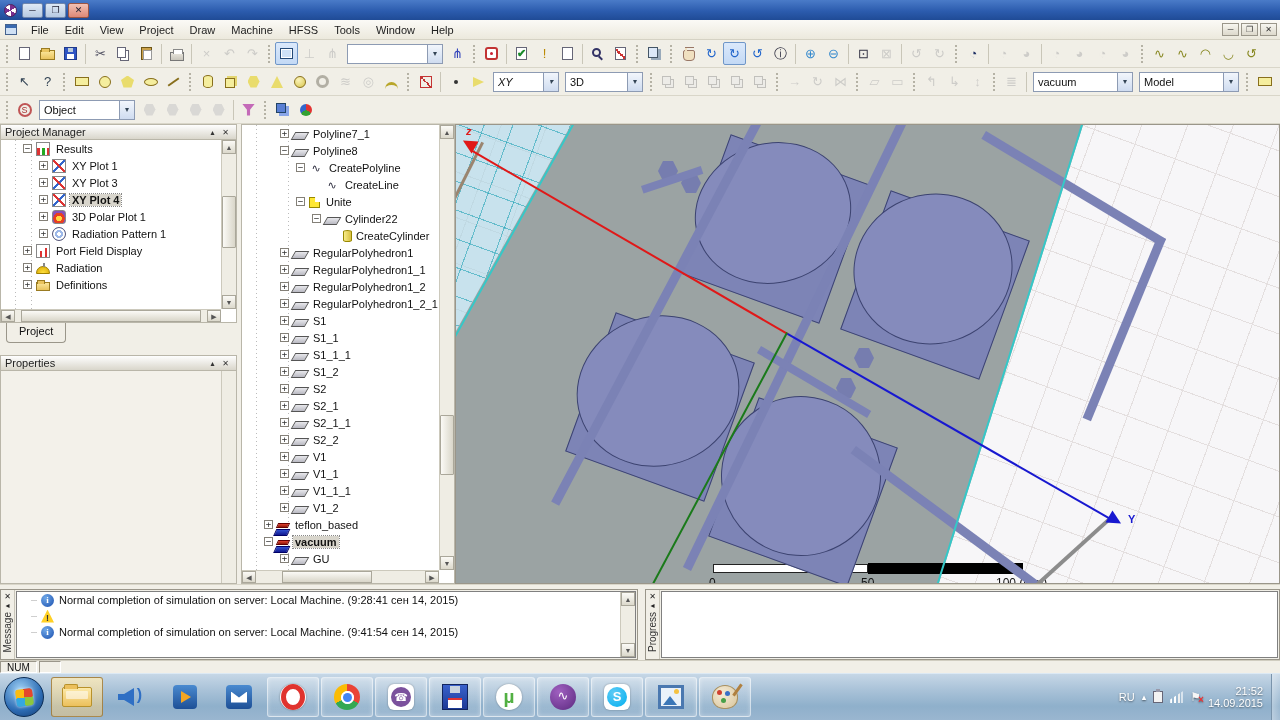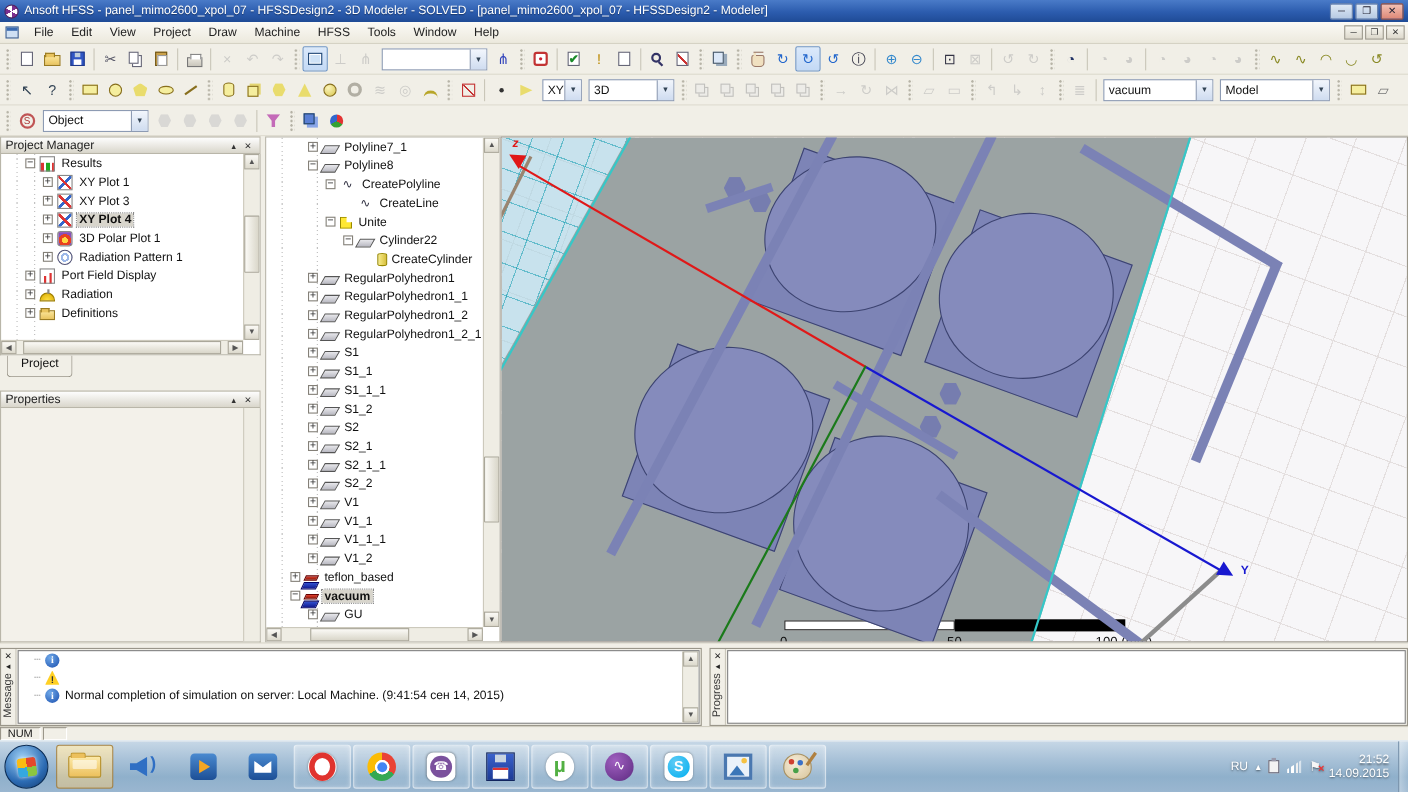--- a/index.html
+++ b/index.html
@@ -224,21 +224,20 @@
   .clock { text-align:right; line-height:12px; font-size:11px; text-shadow:0 1px 2px rgba(0,0,0,.5); }
   .show-desktop { width:9px; height:47px; border-left:1px solid #7a94ac; background:linear-gradient(90deg,rgba(255,255,255,.35),rgba(255,255,255,.1)); margin-left:4px;}
 </style>
 </head>
 <body>
 
 <div id="app">
 
   <div class="titlebar">
     <span class="app-icon"></span>
-    <span class="title-text">Ansoft HFSS - panel_mimo2600_xpol_07 - HFSSDesign2 - 3D Modeler - SOLVED - [panel_mimo2600_xpol_07 - HFSSDesign2 - Modeler]</span>
     <span class="win-btns">
       <span class="win-btn">─</span>
       <span class="win-btn">❐</span>
       <span class="win-btn close">✕</span>
     </span>
   </div>
 
   <div class="menubar">
     <span class="mdi-icon"></span>
     <span id="menu-items"><span class="menu-item">File</span><span class="menu-item">Edit</span><span class="menu-item">View</span><span class="menu-item">Project</span><span class="menu-item">Draw</span><span class="menu-item">Machine</span><span class="menu-item">HFSS</span><span class="menu-item">Tools</span><span class="menu-item">Window</span><span class="menu-item">Help</span></span>
@@ -459,21 +458,21 @@
       <span class="tb-btn">
         <span class="sh sh-redbox"></span>
       </span>
       <span class="tb-sep"></span>
       <span class="tb-btn">
         <span class="sh sh-pt"></span>
       </span>
       <span class="tb-btn">
         <span class="sh sh-plane"></span>
       </span>
-      <span class="tb-combo" style="width: 36px;">
+      <span class="tb-combo" style="width: 66px; font-style: italic;">
         <span class="cv">XY</span>
         <span class="ca">▾</span>
       </span>
       <span class="tb-combo" style="width: 78px;">
         <span class="cv">3D</span>
         <span class="ca">▾</span>
       </span>
       <span class="tb-grip"></span>
       <span class="tb-btn dis">
         <span class="sh sh-bool"></span>
@@ -855,20 +854,21 @@
       <div class="dock-strip">
         <span class="x">✕</span>
         <span class="ar">◂</span>
         <span class="vlabel">Message</span>
       </div>
       <div class="dock-content">
         <div id="messages">
             <div class="msg-row">
               <span class="msg-dash">┄</span>
               <span class="mi mi-info">i</span>
+              <span>Normal completion of simulation on server: Local Machine. (9:28:41 сен 14, 2015)</span>
             </div>
             <div class="msg-row">
               <span class="msg-dash">┄</span>
               <span class="mi mi-warn">!</span>
             </div>
             <div class="msg-row">
               <span class="msg-dash">┄</span>
               <span class="mi mi-info">i</span>
               <span>Normal completion of simulation on server: Local Machine. (9:41:54 сен 14, 2015)</span>
             </div>

